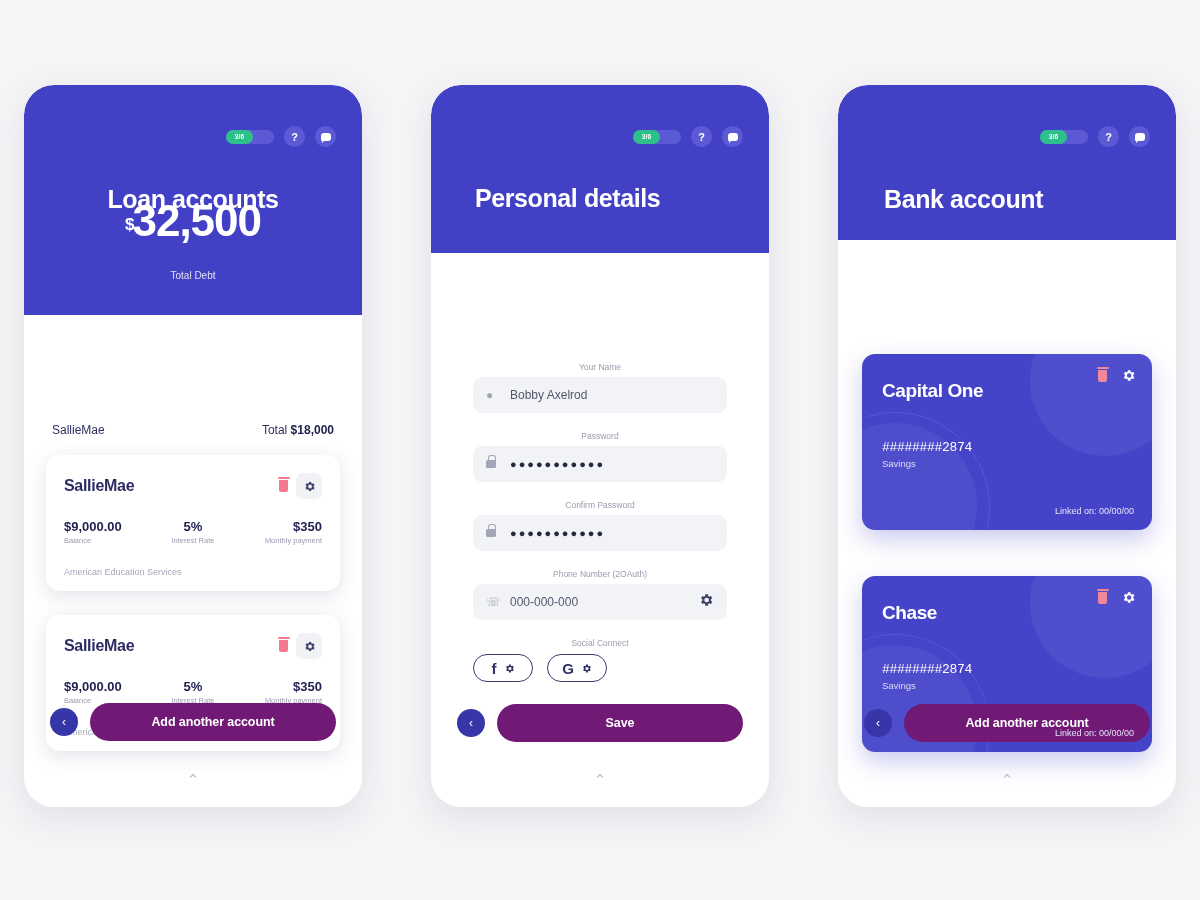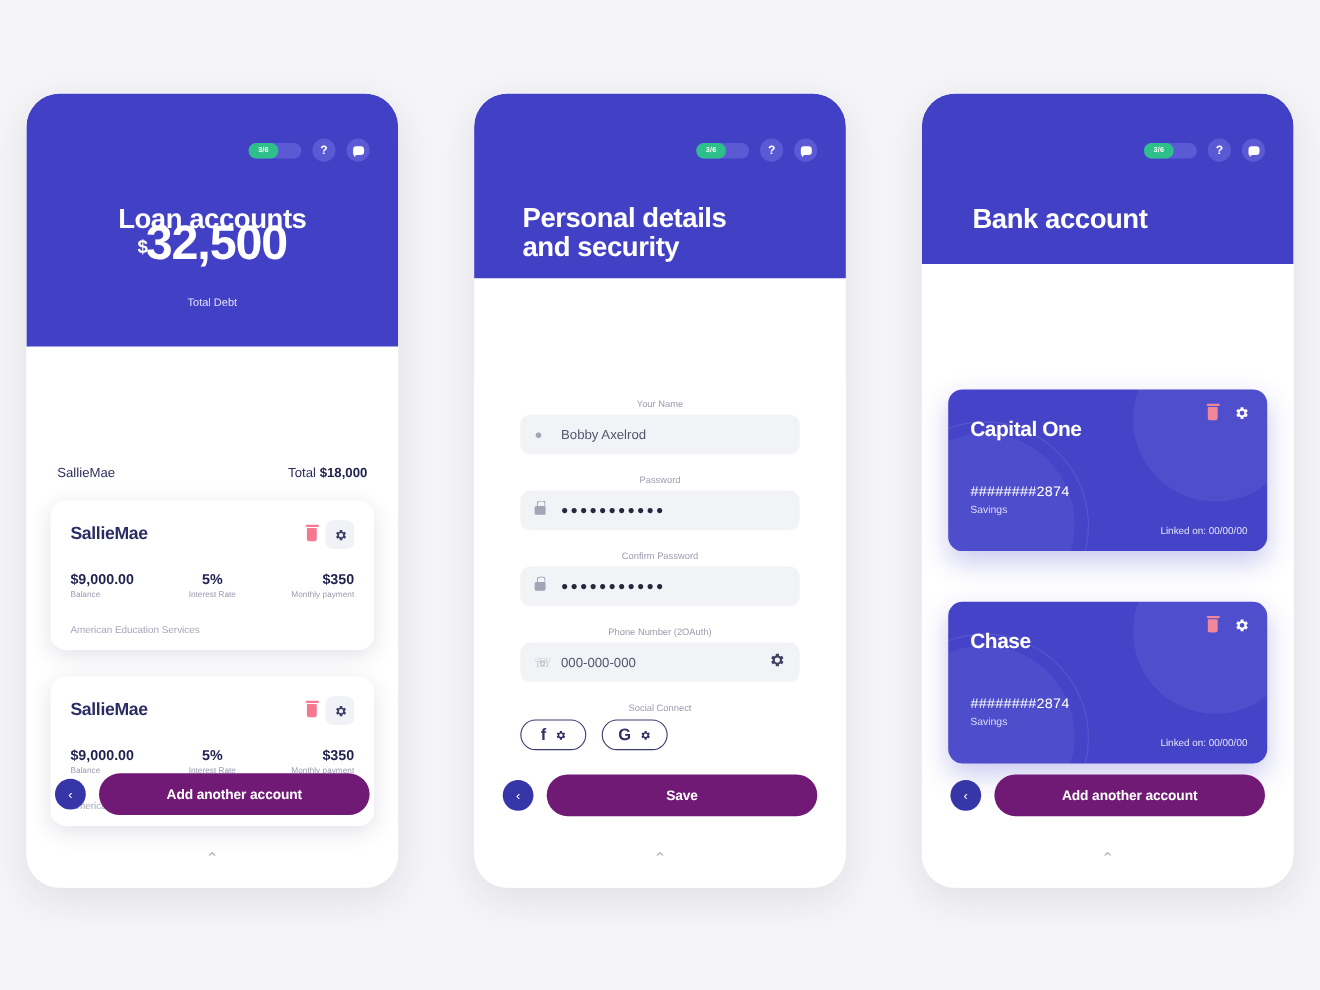--- a/index.html
+++ b/index.html
@@ -187,21 +187,21 @@
     border: 1.4px solid #3b3c6e; background: #fff;
     display:flex; align-items:center; justify-content:center; gap: 7px;
     cursor:pointer; color:#2e2f63;
   }
   .social-btn .brand { font-size: 15px; font-weight: bold; }
 
   
   .bank-wrap { padding: 30px 24px 0 24px; }
   .bank-card {
     position: relative;
-    height: 147px; border-radius: 13px;
+    height: 176px; border-radius: 13px;
     background: #4544c9;
     overflow: hidden;
     box-shadow: 0 10px 24px rgba(70,70,200,.28);
     margin-bottom: 46px;
     color:#fff;
   }
   .bank-card .blob-a {
     position:absolute; right:-28px; top:-48px; width: 150px; height: 150px;
     border-radius: 50%; background: rgba(255,255,255,.055);
   }
@@ -346,21 +346,20 @@
         <div class="fill">3/6</div>
       </div>
       <div class="circ-btn">?</div>
       <div class="circ-btn">
         <span class="bubble-ic"></span>
       </div>
     </div>
 
     <div class="hero-title">
       <div>Personal details</div>
-      <div>and security</div>
     </div>
 
     <div class="sheet">
       <div class="form">
 
         <div class="fgroup">
           <div class="flabel">Your Name</div>
           <div class="field">
             <span class="fic">●</span>
             <span class="fval">Bobby Axelrod</span>

